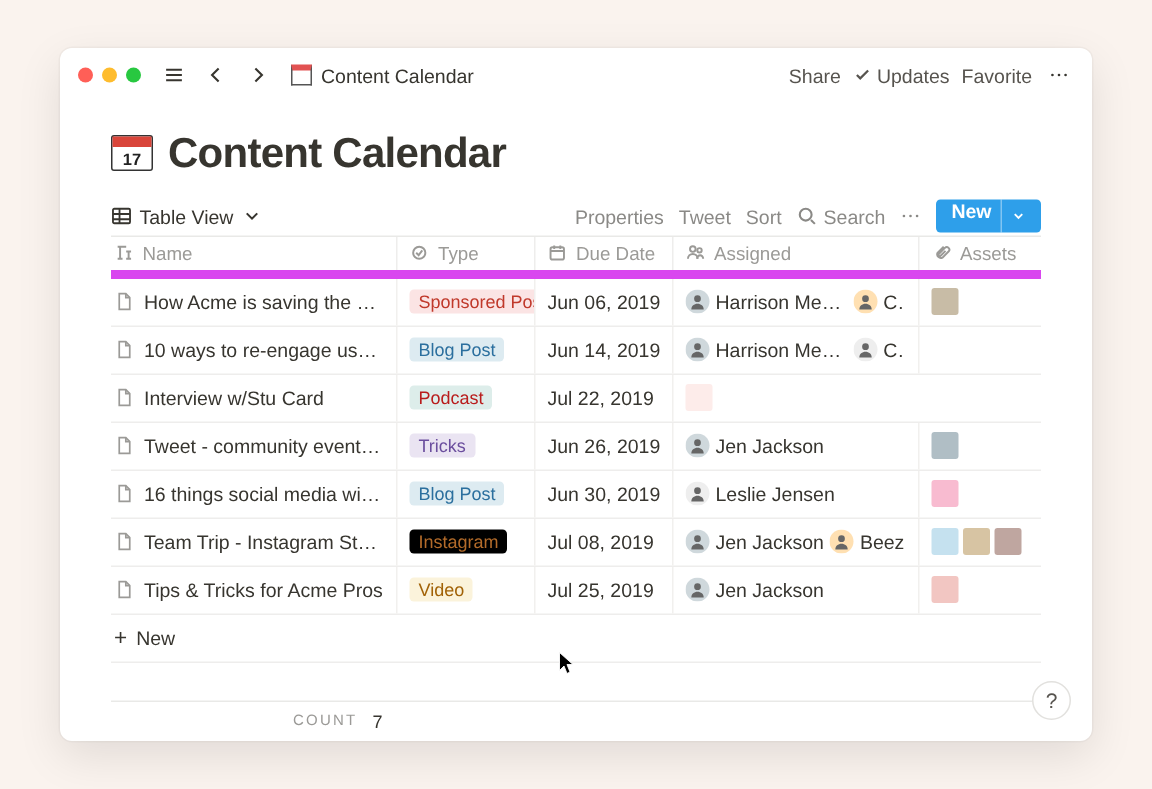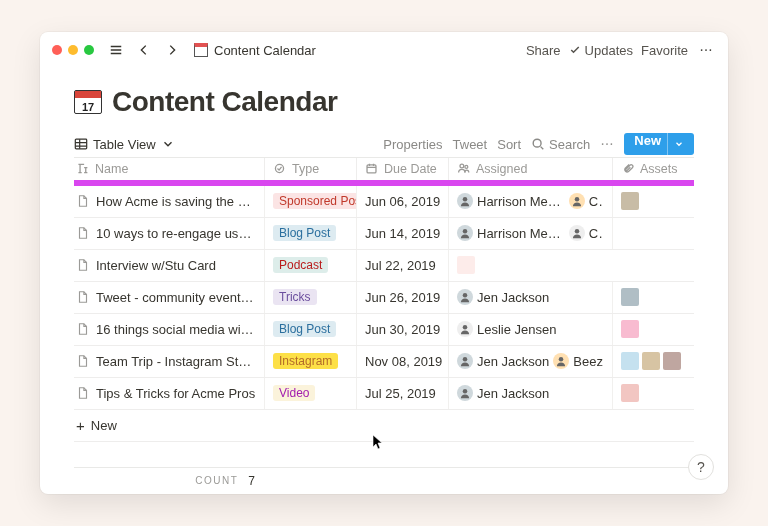--- a/index.html
+++ b/index.html
@@ -414,23 +414,23 @@
         </div>
         <div class="row">
           <div class="cell c-name">
             <svg class="doc" viewBox="0 0 16 16" stroke="#9b9a97" fill="none" stroke-width="1.3">
               <path d="M4 2h5l3 3v9H4z"></path>
               <path d="M9 2v3h3"></path>
             </svg>
             <span class="txt">Team Trip - Instagram Story</span>
           </div>
           <div class="cell c-type">
-            <span class="tag" style="background: #fde047; color: rgb(179, 107, 42);">Instagram</span>
-          </div>
-          <div class="cell c-due">Nov 08, 2019</div>
+            <span class="tag" style="background: #000000; color: rgb(179, 107, 42);">Instagram</span>
+          </div>
+          <div class="cell c-due">Jul 08, 2019</div>
           <div class="cell c-asg">
             <span class="person">
               <span class="avatar" style="background: rgb(207, 216, 220);">
                 <svg viewBox="0 0 16 16">
                   <circle cx="8" cy="5.5" r="3"></circle>
                   <path d="M2.5 15c0-3 2.5-5 5.5-5s5.5 2 5.5 5z"></path>
                 </svg>
               </span>
               <span class="pname">Jen Jackson</span>
             </span>
@@ -452,21 +452,21 @@
         </div>
         <div class="row">
           <div class="cell c-name">
             <svg class="doc" viewBox="0 0 16 16" stroke="#9b9a97" fill="none" stroke-width="1.3">
               <path d="M4 2h5l3 3v9H4z"></path>
               <path d="M9 2v3h3"></path>
             </svg>
             <span class="txt">Tips &amp; Tricks for Acme Pros</span>
           </div>
           <div class="cell c-type">
-            <span class="tag" style="background: rgb(251, 243, 219); color: #a21caf;">Video</span>
+            <span class="tag" style="background: rgb(251, 243, 219); color: #a16207;">Video</span>
           </div>
           <div class="cell c-due">Jul 25, 2019</div>
           <div class="cell c-asg">
             <span class="person">
               <span class="avatar" style="background: rgb(207, 216, 220);">
                 <svg viewBox="0 0 16 16">
                   <circle cx="8" cy="5.5" r="3"></circle>
                   <path d="M2.5 15c0-3 2.5-5 5.5-5s5.5 2 5.5 5z"></path>
                 </svg>
               </span>

